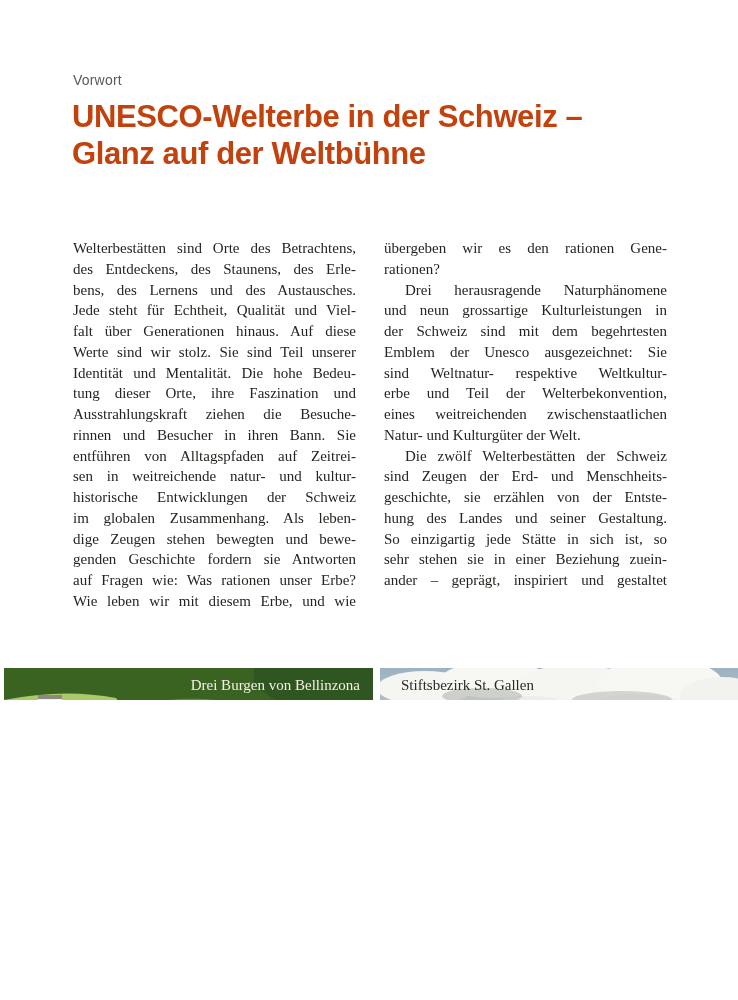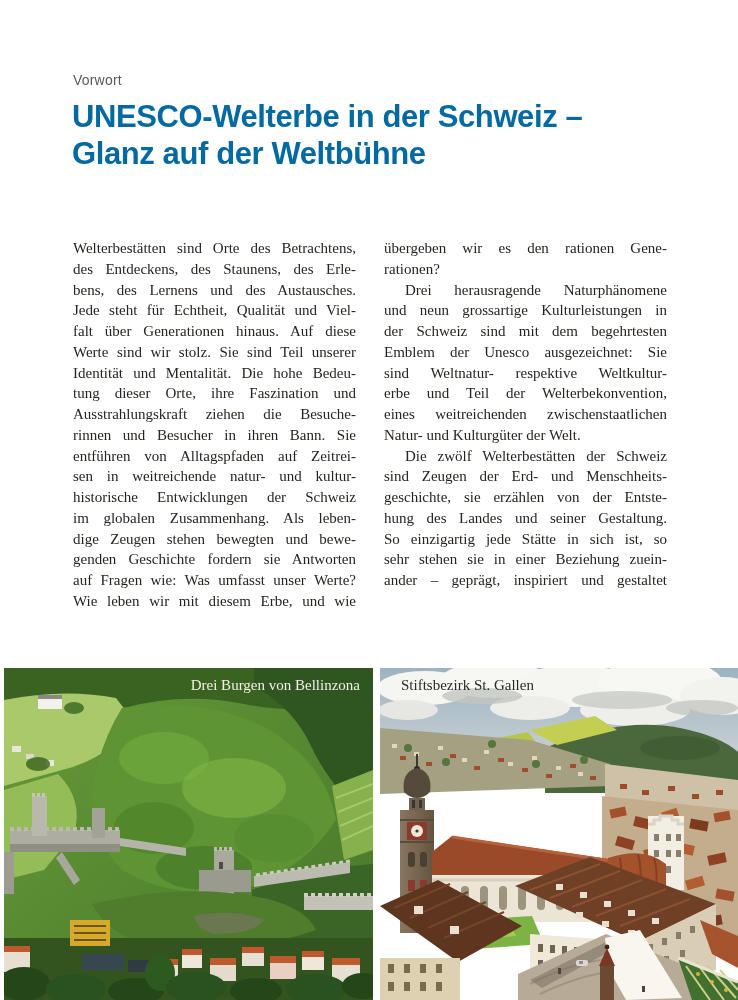--- a/index.html
+++ b/index.html
@@ -1,28 +1,28 @@
 <!DOCTYPE html>
 <html><head>
 <meta charset="utf-8">
 <style>
   html,body{margin:0;padding:0;background:#ffffff;}
   #page{
-    position:relative;width:738px;height:1000px;background:#ffffff;
+    position:relative;width:738px;height:700px;background:#ffffff;
     overflow:hidden;font-family:"Liberation Serif",serif;color:#272420;
   }
   .kicker{
     position:absolute;left:73px;top:72px;
     font-family:"Liberation Sans",sans-serif;font-size:14px;line-height:16px;
     color:#595957;letter-spacing:.2px;
   }
   .title{
     position:absolute;left:72px;top:99px;
     font-family:"Liberation Sans",sans-serif;font-weight:bold;
-    font-size:31px;line-height:36.5px;color:#0369a1;letter-spacing:-.4px;
+    font-size:31px;line-height:36.5px;color:#c2410c;letter-spacing:-.4px;
     white-space:nowrap;
   }
   .col{
     position:absolute;top:238px;width:283px;
   }
   .col.left{left:73px;}
   .col.right{left:384px;}
   .tl{
     height:20.75px;line-height:20.75px;font-size:15px;
     white-space:nowrap;overflow:hidden;
@@ -63,21 +63,21 @@
       <div class="tl">Identität und Mentalität. Die hohe Bedeu-</div>
       <div class="tl">tung dieser Orte, ihre Faszination und</div>
       <div class="tl">Ausstrahlungskraft ziehen die Besuche-</div>
       <div class="tl">rinnen und Besucher in ihren Bann. Sie</div>
       <div class="tl">entführen von Alltagspfaden auf Zeitrei-</div>
       <div class="tl">sen in weitreichende natur- und kultur-</div>
       <div class="tl">historische Entwicklungen der Schweiz</div>
       <div class="tl">im globalen Zusammenhang. Als leben-</div>
       <div class="tl">dige Zeugen stehen bewegten und bewe-</div>
       <div class="tl">genden Geschichte fordern sie Antworten</div>
-      <div class="tl">auf Fragen wie: Was umfasst unser Werte?</div>
+      <div class="tl">auf Fragen wie: Was rationen unser Erbe?</div>
       <div class="tl">Wie leben wir mit diesem Erbe, und wie</div>
     </div>
   <div class="col right">
       <div class="tl">übergeben wir es den rationen Gene-</div>
       <div class="tl end">rationen?</div>
       <div class="tl ind">Drei herausragende Naturphänomene</div>
       <div class="tl">und neun grossartige Kulturleistungen in</div>
       <div class="tl">der Schweiz sind mit dem begehrtesten</div>
       <div class="tl">Emblem der Unesco ausgezeichnet: Sie</div>
       <div class="tl">sind Weltnatur- respektive Weltkultur-</div>

